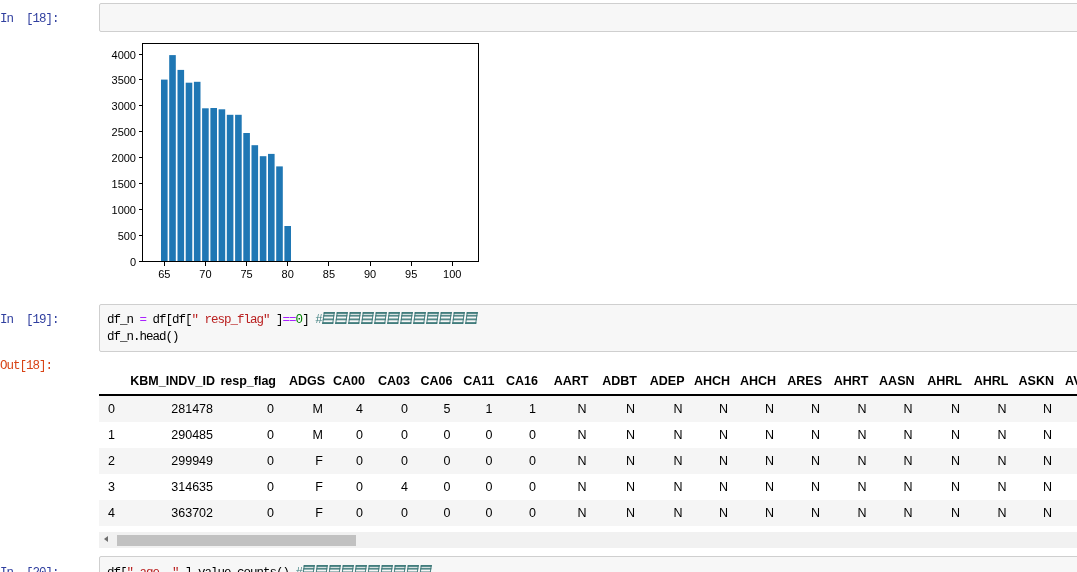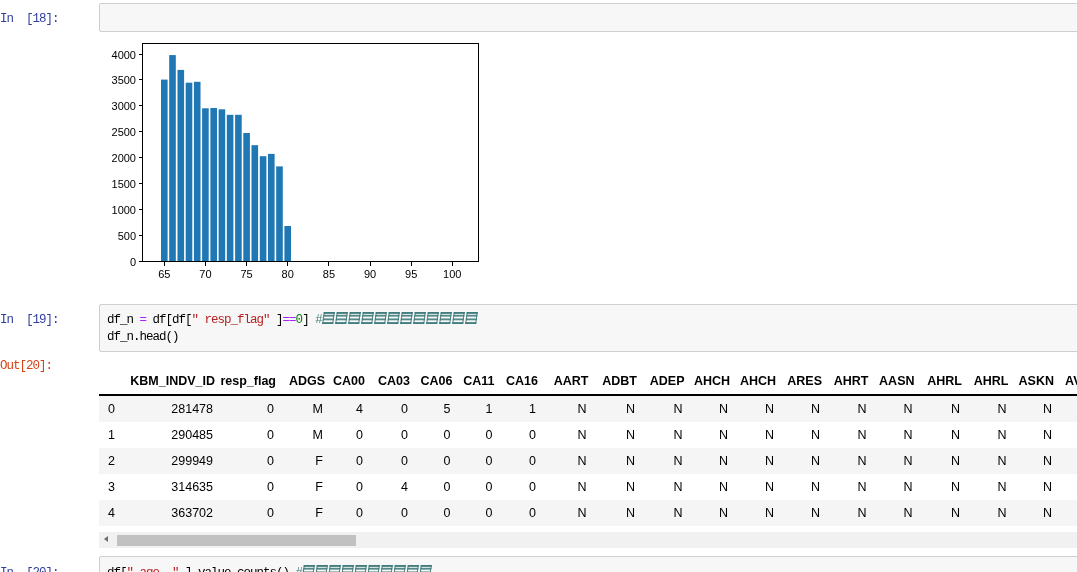--- a/index.html
+++ b/index.html
@@ -89,21 +89,21 @@
           <text x="37" y="21.6">4000</text>
 </g>
 </g>
 </svg>
 
 <div class="prompt inp" style="top:313px;">In  [19]:</div>
 <div class="codebox" style="top:303.5px;height:48px;"></div>
 <div class="code" style="top:312px;">df_n <span class="op">=</span> df[df[<span class="str">" resp_flag" </span>]<span class="op">==</span><span class="num">0</span>] <span class="com">#<span class="cjk"></span><span class="cjk"></span><span class="cjk"></span><span class="cjk"></span><span class="cjk"></span><span class="cjk"></span><span class="cjk"></span><span class="cjk"></span><span class="cjk"></span><span class="cjk"></span><span class="cjk"></span><span class="cjk"></span></span>
 df_n.head()</div>
 
-<div class="prompt outp" style="top:359px;">Out[20]:</div>
+<div class="prompt outp" style="top:359px;">Out[18]:</div>
 <div style="position:absolute;left:99px;top:368px;width:978px;overflow:hidden;">
 <table style="width:1007.0px">
 <colgroup>
           <col style="width:21px">
           <col style="width:100px">
           <col style="width:61px">
           <col style="width:49px">
           <col style="width:40px">
           <col style="width:45px">
           <col style="width:42.5px">

